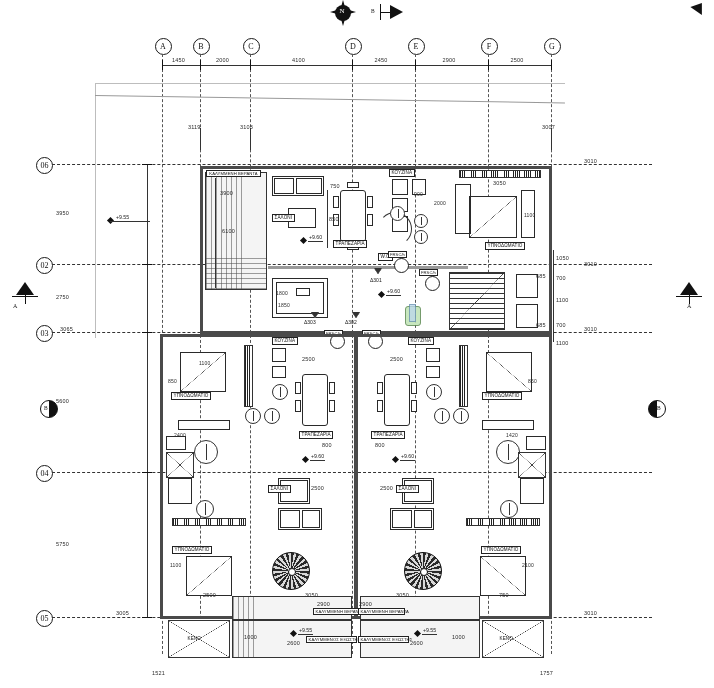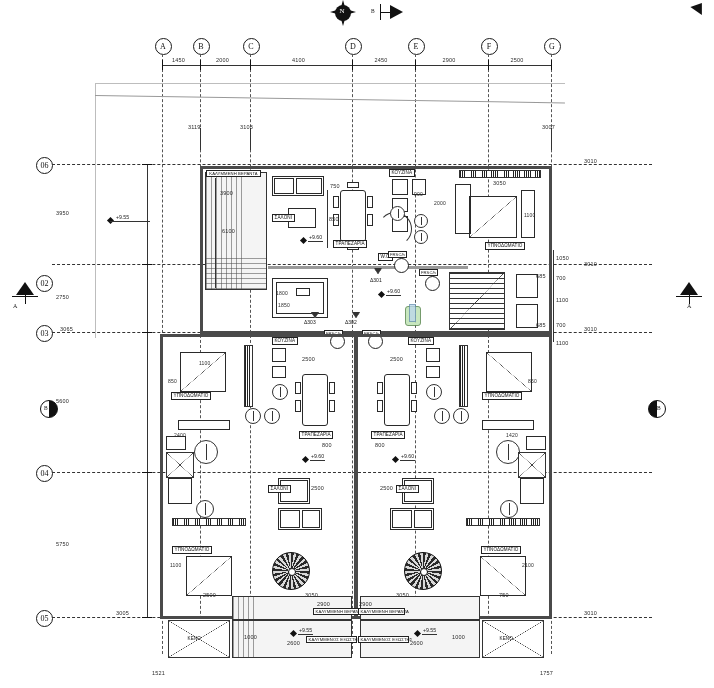--- a/index.html
+++ b/index.html
@@ -142,21 +142,21 @@
       <div class="gridcirc" style="left: 192.5px; top: 38px;">B</div>
       <div class="gridcirc" style="left: 242.5px; top: 38px;">C</div>
       <div class="gridcirc" style="left: 344.5px; top: 38px;">D</div>
       <div class="gridcirc" style="left: 407.5px; top: 38px;">E</div>
       <div class="gridcirc" style="left: 480.5px; top: 38px;">F</div>
       <div class="gridcirc" style="left: 543.5px; top: 38px;">G</div>
     </div>
 
   <div id="rowbubbles">
       <div class="gridcirc" style="left: 36px; top: 156.5px;">06</div>
-      <div class="gridcirc" style="left: 36px; top: 256.5px; margin-top: 18px;">02</div>
+      <div class="gridcirc" style="left: 36px; top: 256.5px;">02</div>
       <div class="gridcirc" style="left: 36px; top: 324.5px;">03</div>
       <div class="gridcirc" style="left: 36px; top: 464.5px;">04</div>
       <div class="gridcirc" style="left: 36px; top: 609.5px;">05</div>
     </div>
 
   <div id="vgrid">
       <div class="vline" style="left: 162px; top: 54px; height: 600px;"></div>
       <div class="vline" style="left: 200px; top: 54px; height: 600px;"></div>
       <div class="vline" style="left: 250px; top: 54px; height: 600px;"></div>
       <div class="vline" style="left: 352px; top: 54px; height: 600px;"></div>

